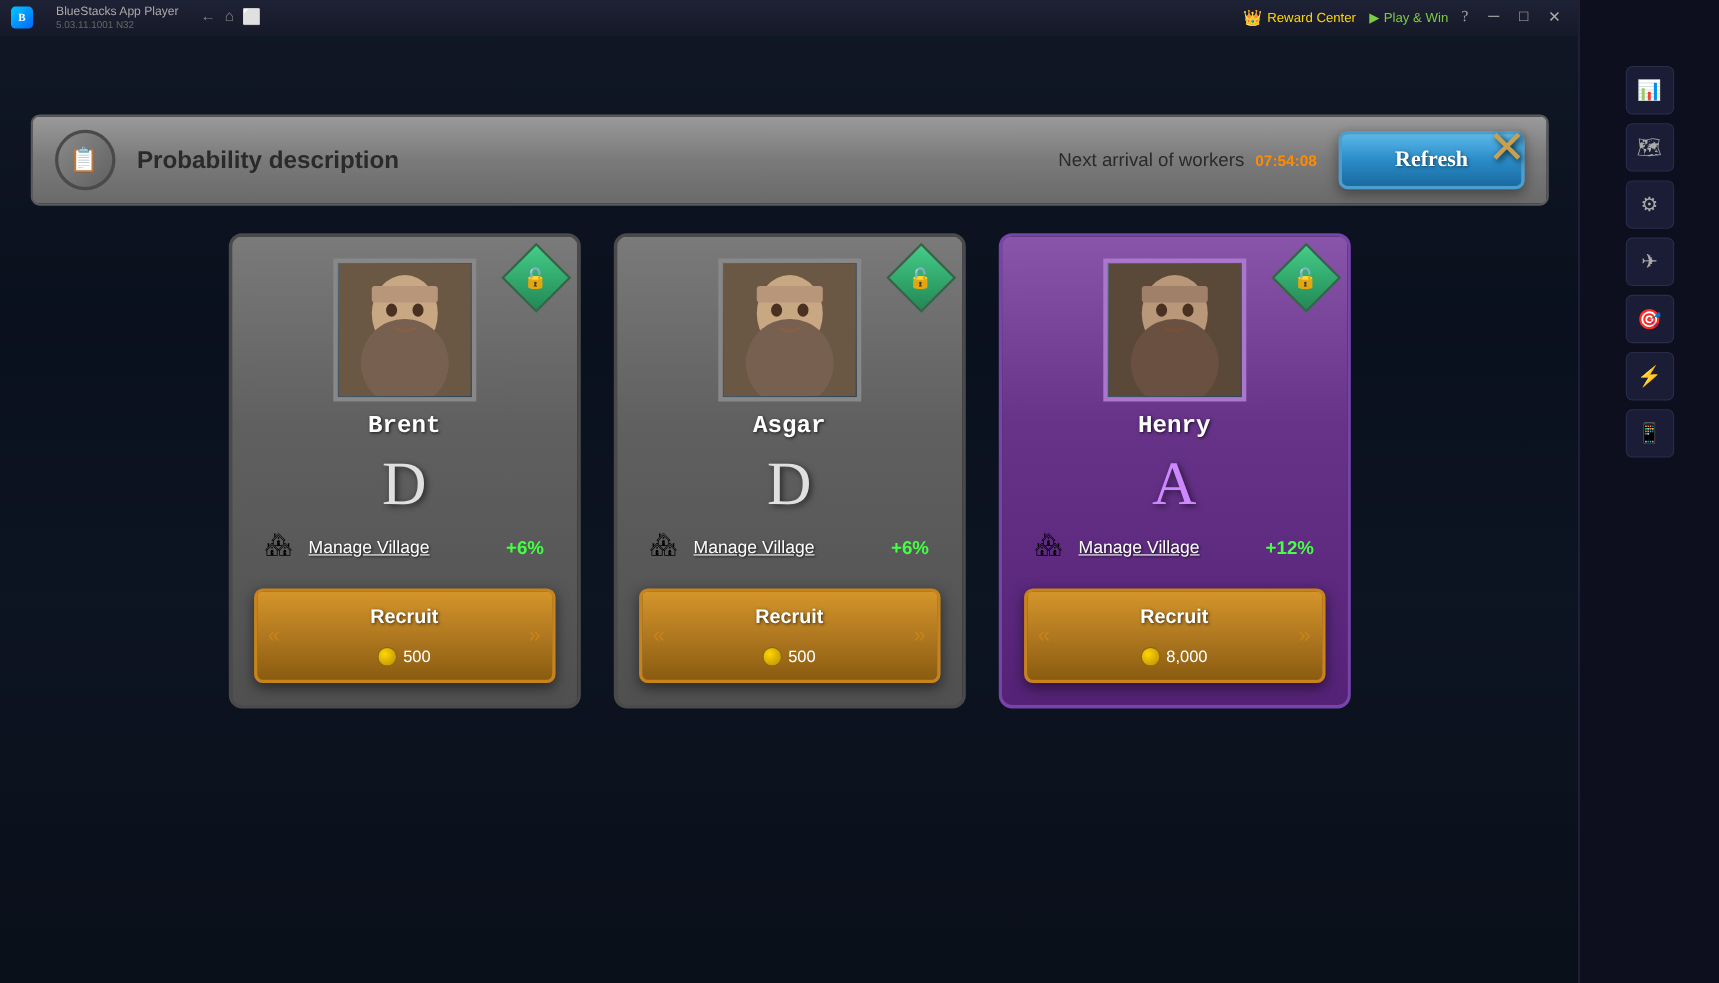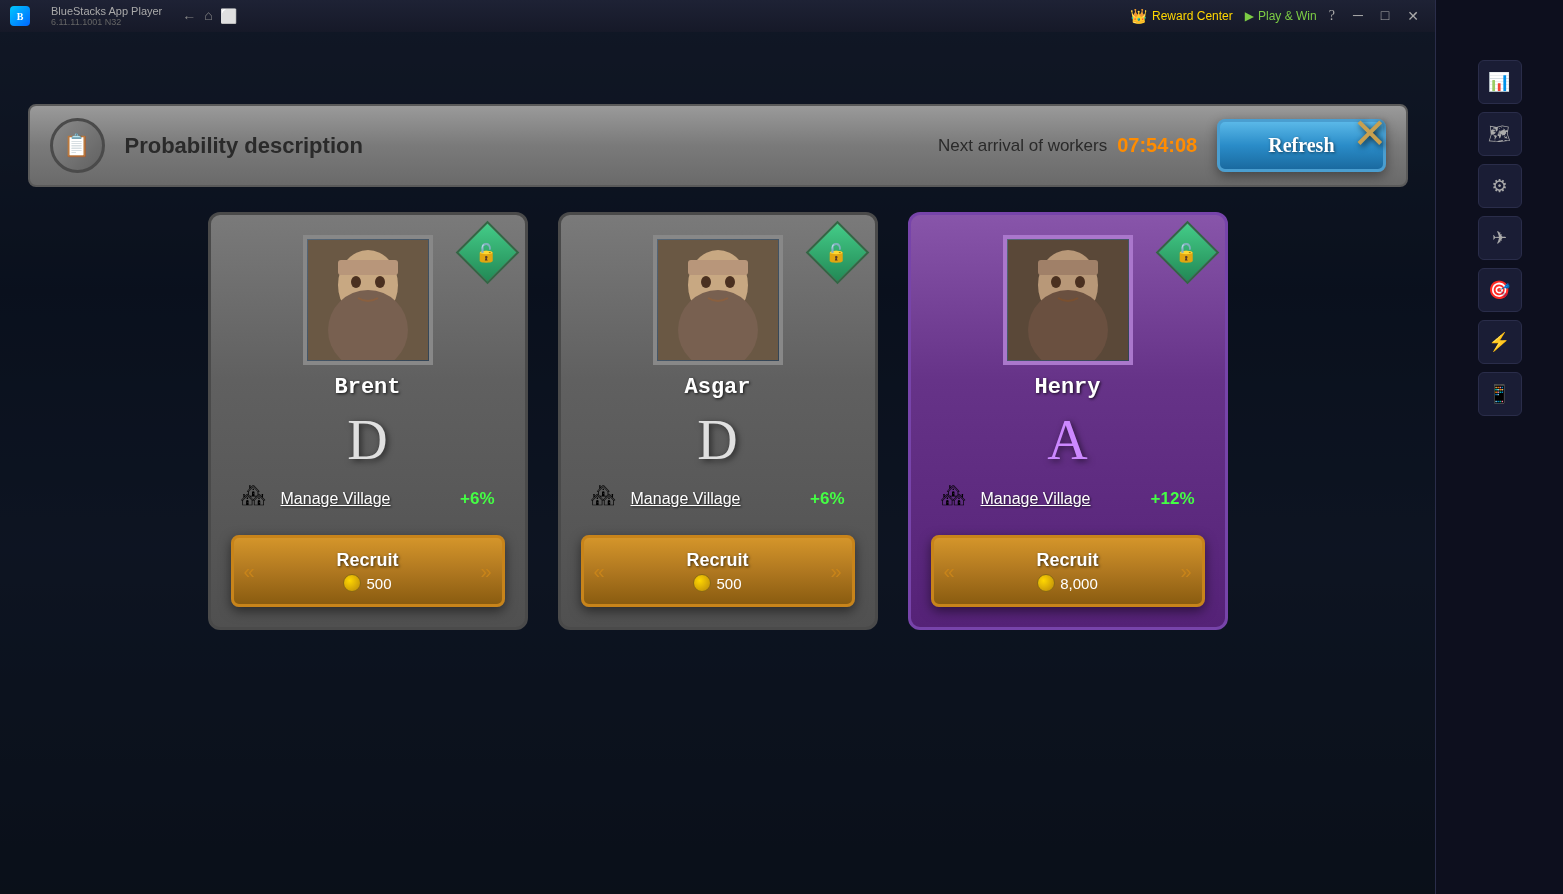--- a/index.html
+++ b/index.html
@@ -280,21 +280,21 @@
       color: #2a2a2a;
       font-size: 17px;
       font-family: Arial, sans-serif;
       display: flex;
       align-items: center;
       gap: 10px;
     }
 
     .timer-value {
       color: #ff8c00;
-      font-size: 20px;
+      font-size: 14px;
       font-weight: bold;
     }
 
     .refresh-btn {
       background: linear-gradient(180deg, #5ab8e8 0%, #2a8cc8 50%, #1a6aa0 100%);
       border: 3px solid #4a9ed0;
       border-radius: 8px;
       padding: 12px 48px;
       color: white;
       font-size: 20px;
@@ -435,21 +435,21 @@
     .recruit-btn {
       width: 100%;
       background: linear-gradient(180deg, #d4952a 0%, #b07820 50%, #8a5c10 100%);
       border: 3px solid #c8841a;
       border-radius: 8px;
       padding: 12px;
       cursor: pointer;
       display: flex;
       flex-direction: column;
       align-items: center;
-      gap: 3px;
+      gap: 17px;
       position: relative;
       box-shadow: 0 4px 12px rgba(0,0,0,0.5);
     }
 
     .recruit-btn::before {
       content: '«';
       position: absolute;
       left: 10px;
       top: 50%;
       transform: translateY(-50%);
@@ -499,21 +499,21 @@
     }
   </style>
 </head>
 <body>
 
 <div class="titlebar">
   <div class="titlebar-logo">
     <div class="bs-icon">B</div>
     <div>
       <div class="titlebar-text">BlueStacks App Player</div>
-      <div class="titlebar-text" style="font-size:9px; color:#666;">6.11.11.1001 N32</div>
+      <div class="titlebar-text" style="font-size:9px; color:#666;">5.03.11.1001 N32</div>
     </div>
   </div>
   <div class="titlebar-nav">
     <span class="titlebar-nav-btn">←</span>
     <span class="titlebar-nav-btn">⌂</span>
     <span class="titlebar-nav-btn">⬜</span>
   </div>
   <div class="titlebar-right">
     <div class="reward-center-btn">
       <span style="font-size:14px;">👑</span>

